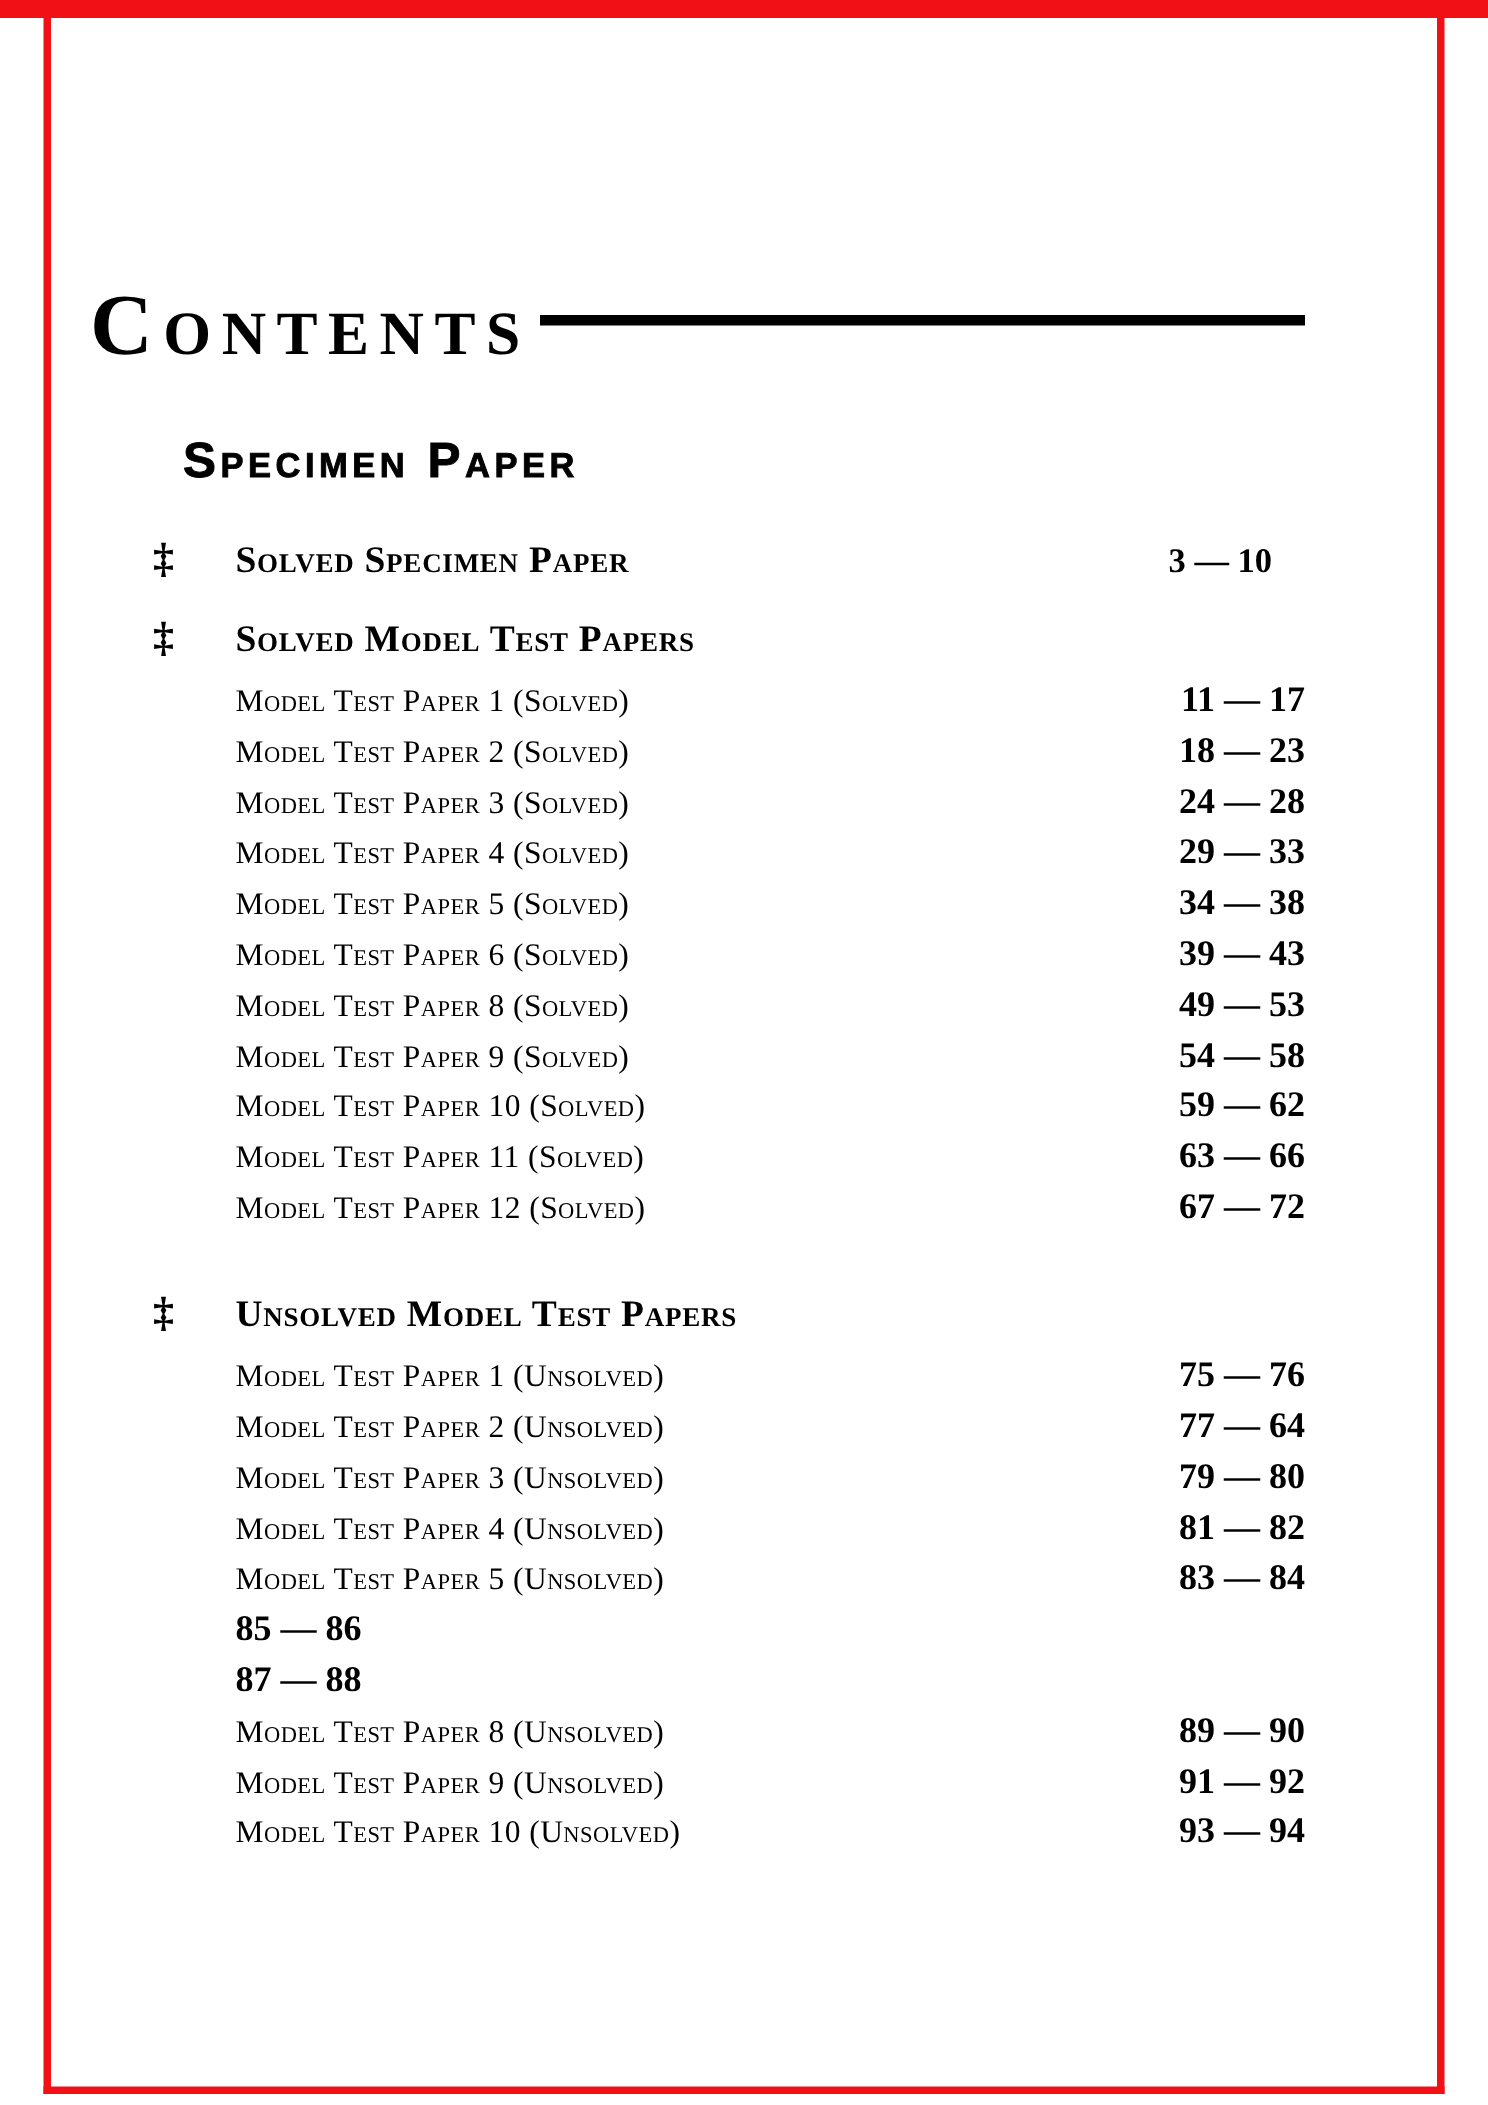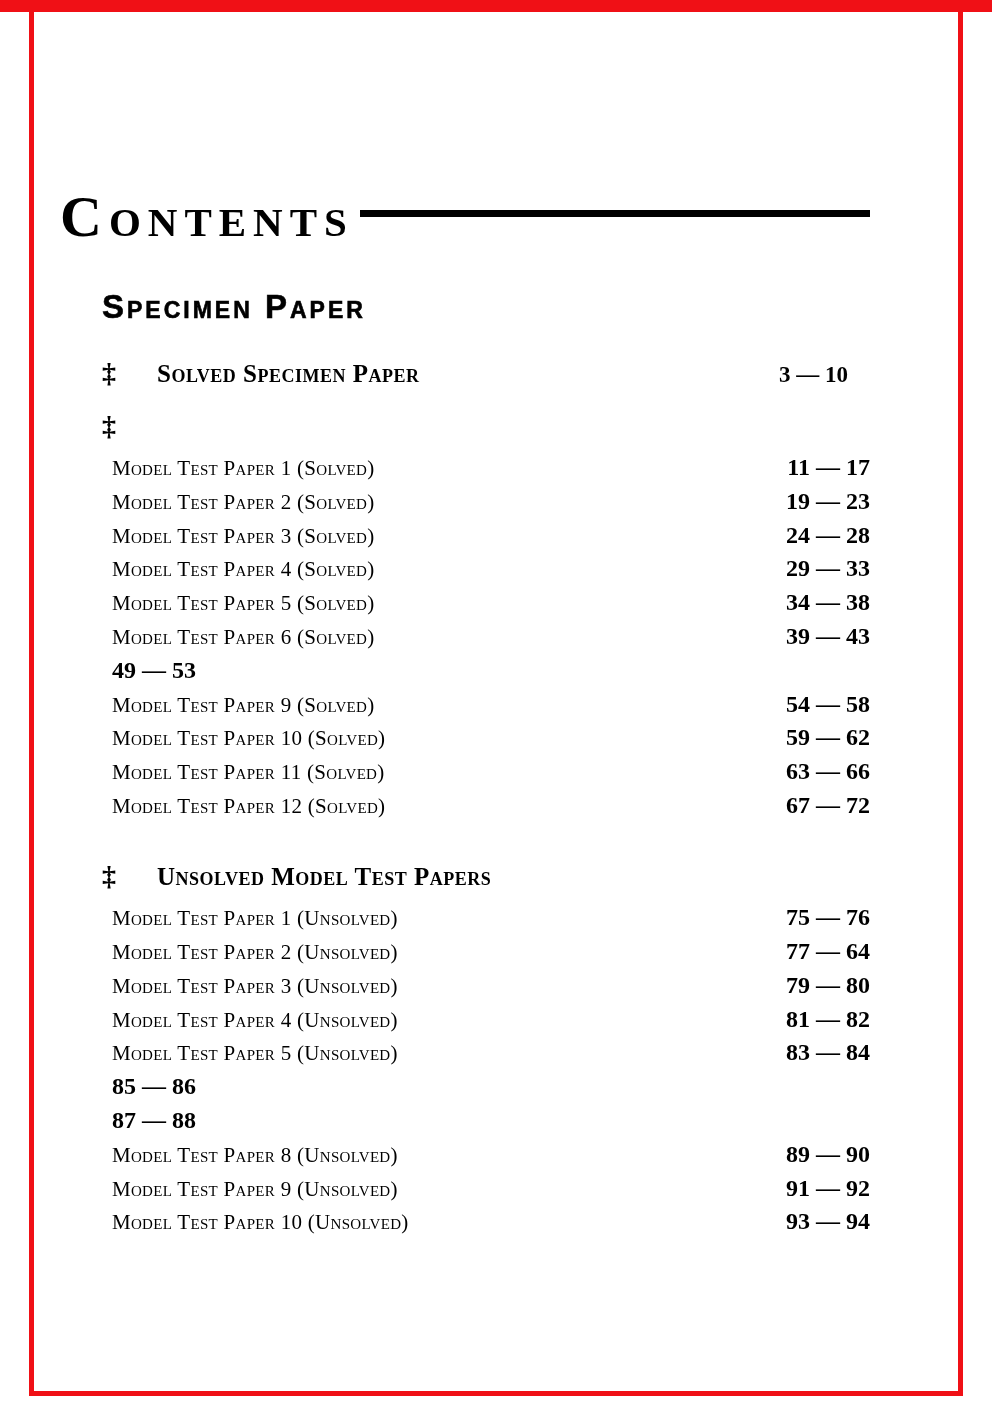--- a/index.html
+++ b/index.html
@@ -61,21 +61,21 @@
   .title-rule {
     flex: 1;
     height: 7px;
     background: #000;
     margin-left: 6px;
     margin-bottom: 8px;
   }
 
   .section-heading {
     margin-top: 44px;
-    margin-left: 42px;
+    margin-left: 62px;
     font-family: "Liberation Sans", sans-serif;
     font-size: 33px;
     font-weight: 700;
     font-variant: small-caps;
     letter-spacing: 3px;
     -webkit-text-stroke: 0.6px #000;
     line-height: 1;
   }
 
   .group-row {
@@ -102,21 +102,21 @@
   }
   .group-pages {
     font-size: 23px;
     font-weight: 700;
     white-space: nowrap;
     padding-right: 22px;
   }
 
   .item-list {
     margin-top: 14px;
-    margin-left: 52px;
+    margin-left: 97px;
   }
   .item-row {
     display: flex;
     align-items: baseline;
     height: 33.8px;
   }
   .item-label {
     flex: 1;
     font-size: 21px;
     font-variant: small-caps;
@@ -146,48 +146,50 @@
   <div class="section-heading">Specimen Paper</div>
 
   <div class="group-row">
     <span class="bullet">‡</span>
     <span class="group-label">Solved Specimen Paper</span>
     <span class="group-pages">3 — 10</span>
   </div>
 
   <div class="group-row tight">
     <span class="bullet">‡</span>
+    <span class="group-label">Solved Model Test Papers</span>
   </div>
 
   <div class="item-list">
     <div class="item-row">
       <span class="item-label">Model Test Paper 1 (Solved)</span>
       <span class="item-pages">11 — 17</span>
     </div>
     <div class="item-row">
       <span class="item-label">Model Test Paper 2 (Solved)</span>
-      <span class="item-pages">19 — 23</span>
+      <span class="item-pages">18 — 23</span>
     </div>
     <div class="item-row">
       <span class="item-label">Model Test Paper 3 (Solved)</span>
       <span class="item-pages">24 — 28</span>
     </div>
     <div class="item-row">
       <span class="item-label">Model Test Paper 4 (Solved)</span>
       <span class="item-pages">29 — 33</span>
     </div>
     <div class="item-row">
       <span class="item-label">Model Test Paper 5 (Solved)</span>
       <span class="item-pages">34 — 38</span>
     </div>
     <div class="item-row">
       <span class="item-label">Model Test Paper 6 (Solved)</span>
       <span class="item-pages">39 — 43</span>
     </div>
     <div class="item-row">
+      <span class="item-label">Model Test Paper 8 (Solved)</span>
       <span class="item-pages">49 — 53</span>
     </div>
     <div class="item-row">
       <span class="item-label">Model Test Paper 9 (Solved)</span>
       <span class="item-pages">54 — 58</span>
     </div>
     <div class="item-row">
       <span class="item-label">Model Test Paper 10 (Solved)</span>
       <span class="item-pages">59 — 62</span>
     </div>

